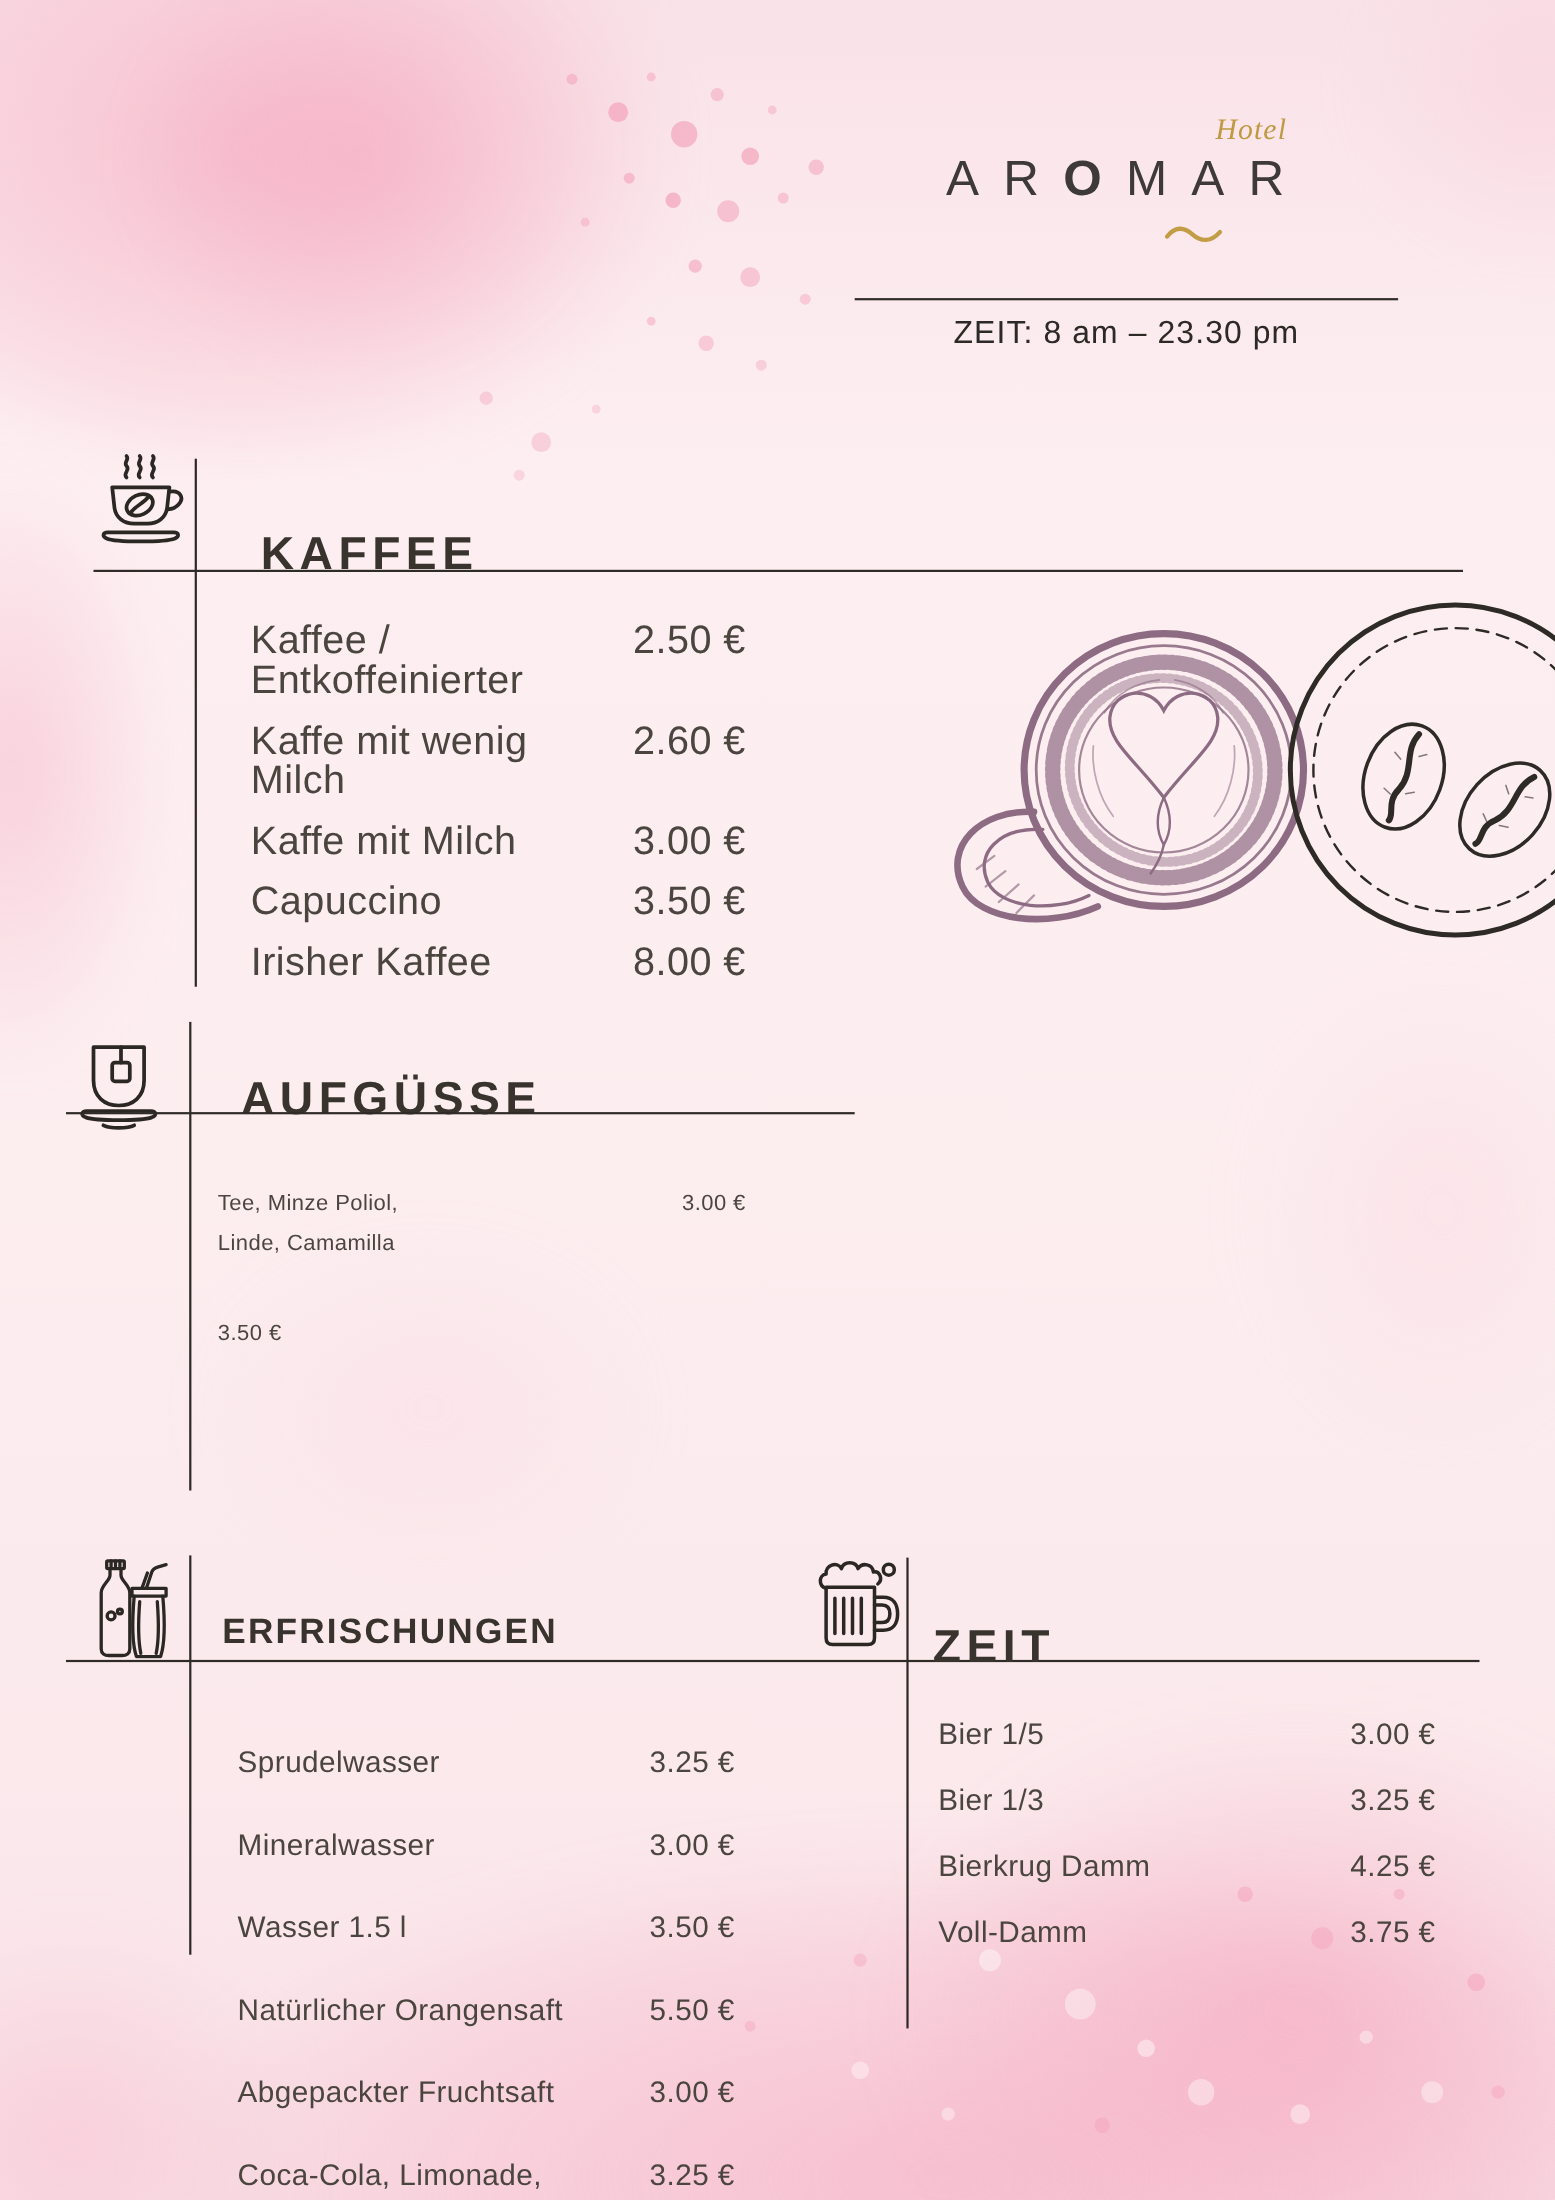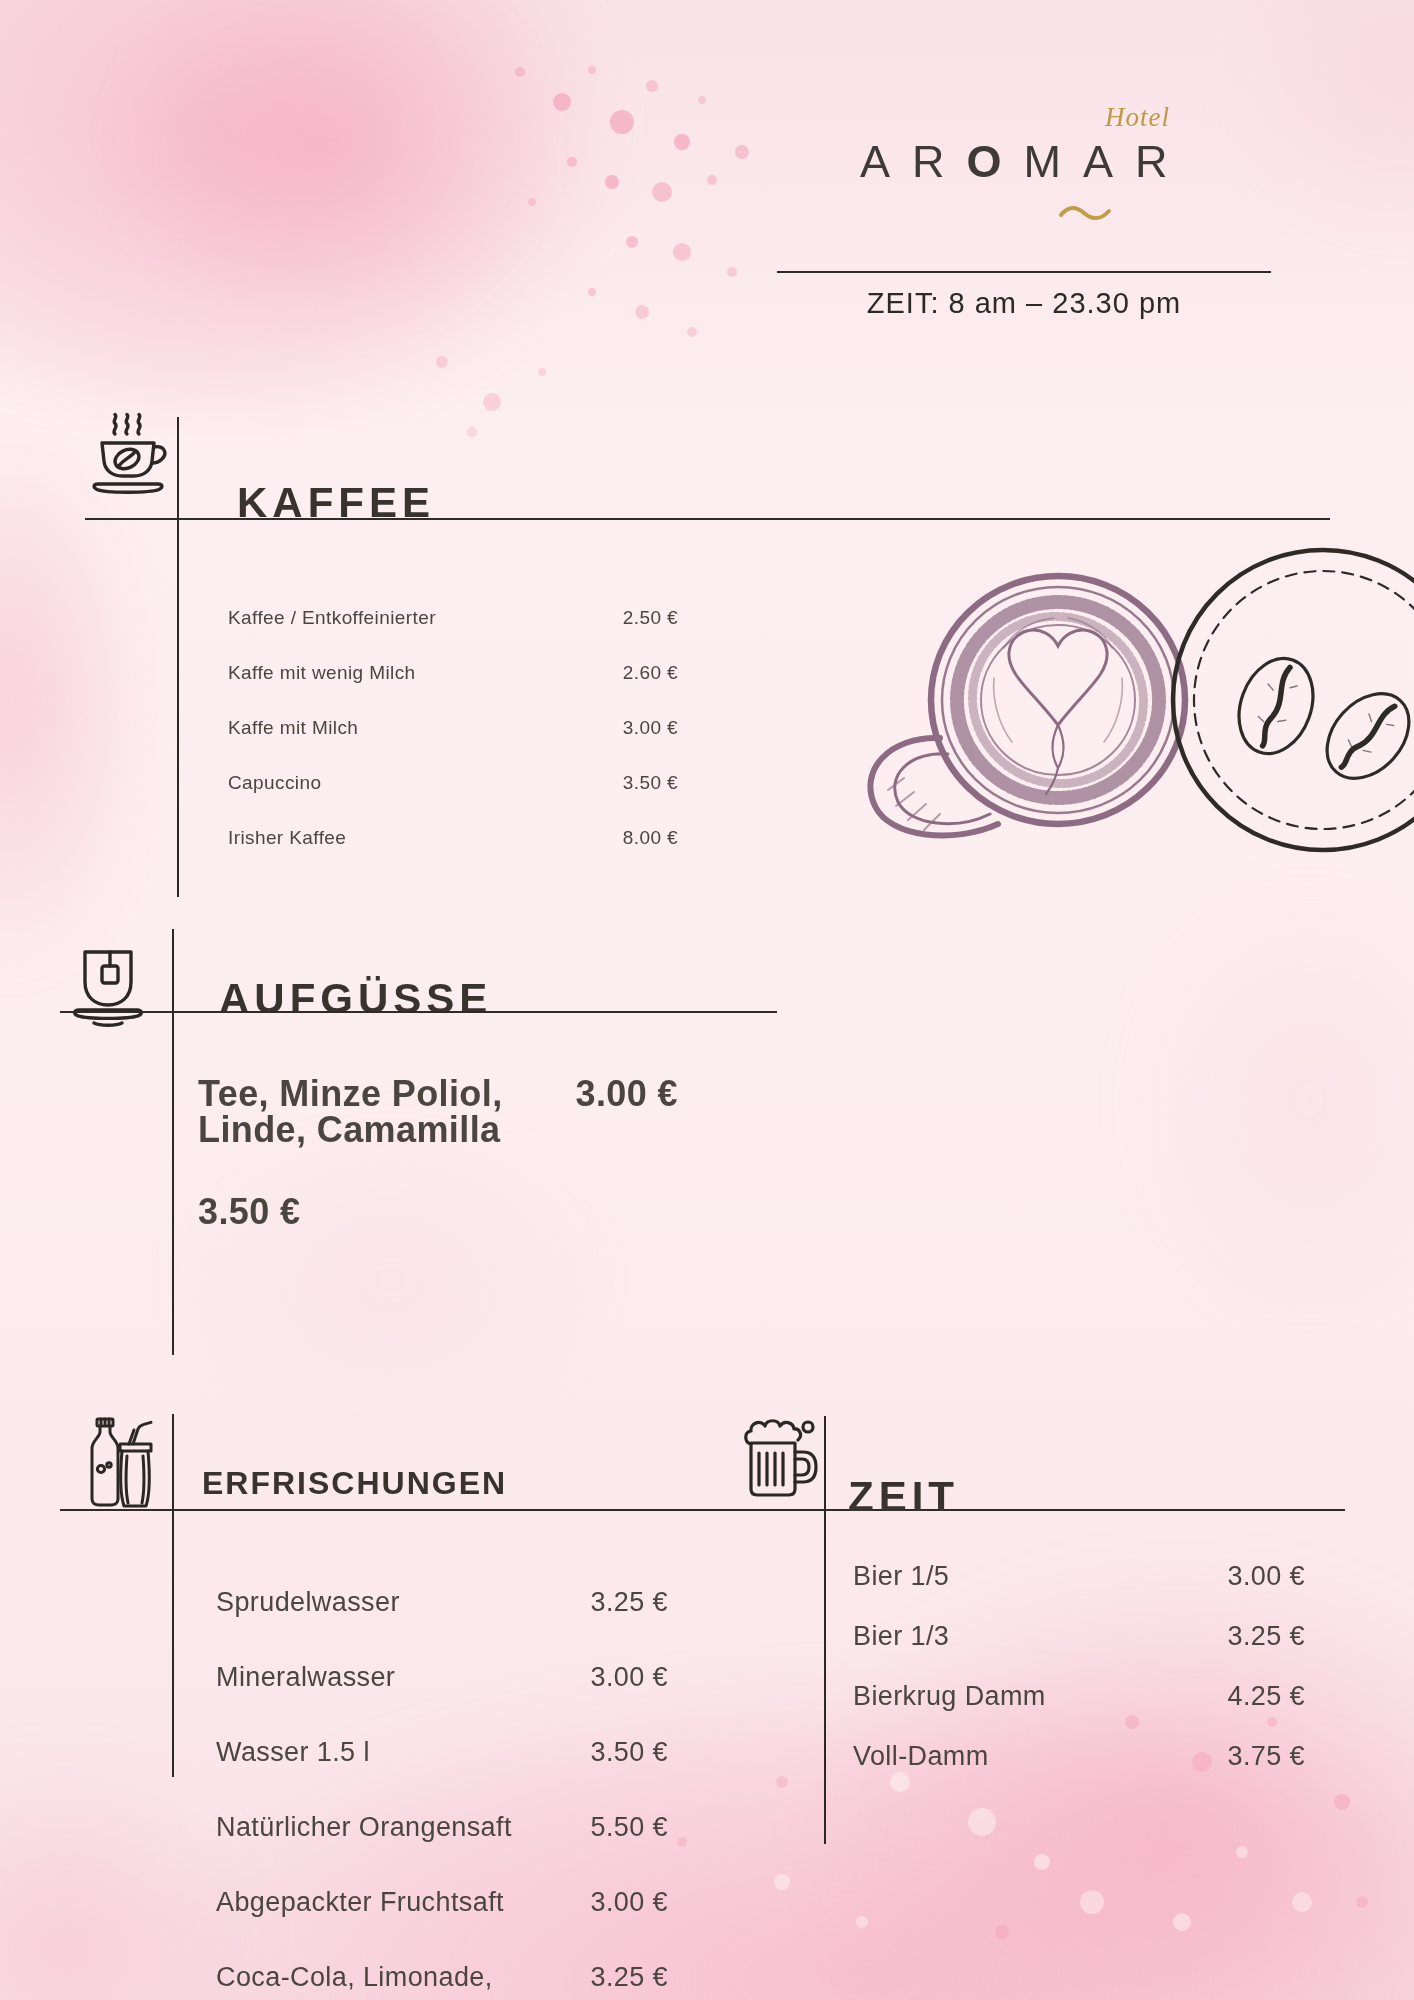--- a/index.html
+++ b/index.html
@@ -46,23 +46,23 @@
   .h-aufguesse{left:219px;top:940px;}
   .h-erfrischungen{left:202px;top:1438px;letter-spacing:2px;font-size:32px;}
   .h-bier{left:848px;top:1438px;}
 
   .list{position:absolute;z-index:2;font-size:27px;color:#4b453f;letter-spacing:0.4px;}
   .row{display:flex;align-items:flex-start;justify-content:space-between;}
   .nm{display:flex;flex-direction:column;line-height:36px;}
   .l2:empty{display:none;}
   .pr{white-space:nowrap;line-height:36px;}
 
-  .kaffee-list{left:228px;top:600px;width:450px;font-size:19px;}
+  .kaffee-list{left:228px;top:564px;width:450px;font-size:36px;}
   .kaffee-list .row{margin-bottom:19px;}
-  .aufguesse-list{left:198px;top:1076px;width:480px;font-size:36px;font-weight:bold;}
+  .aufguesse-list{left:198px;top:1076px;width:480px;font-size:20px;}
   .aufguesse-list .row{margin-bottom:46px;}
   .erfrischungen-list{left:216px;top:1545px;width:452px;}
   .erfrischungen-list .row{margin-bottom:20px;margin-top:39px;}
   .bier-list{left:853px;top:1558px;width:452px;}
   .bier-list .row{margin-bottom:24px;}
 
   .icon{position:absolute;z-index:2;}
   .illu{position:absolute;z-index:1;left:828px;top:528px;}
 </style>
 </head>

